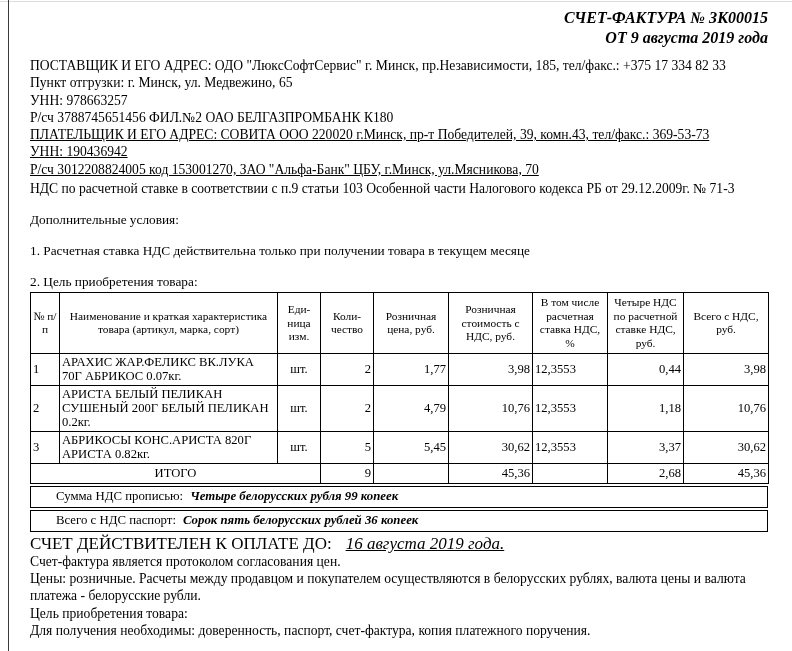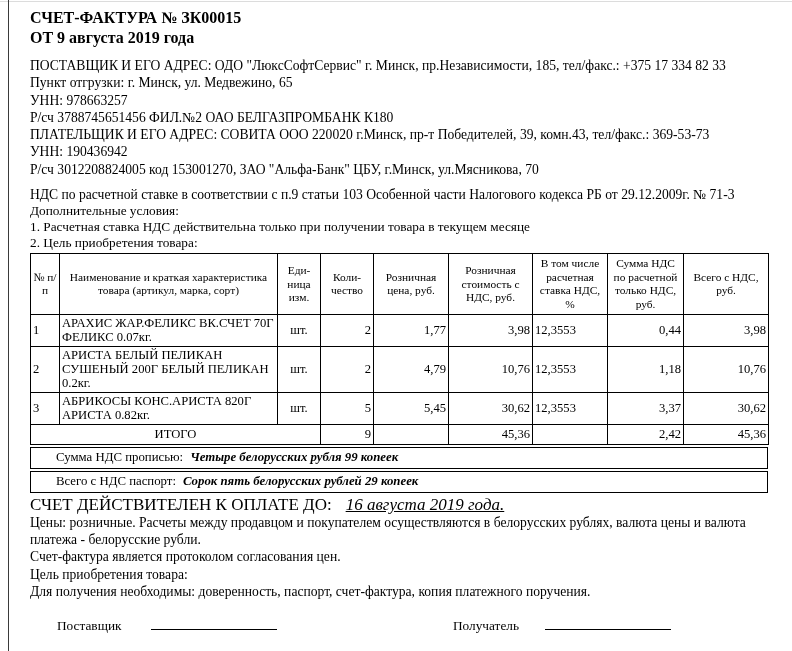--- a/index.html
+++ b/index.html
@@ -9,27 +9,27 @@
     background: #ffffff;
     color: #000000;
     font-family: "Liberation Serif", "DejaVu Serif", serif;
     overflow: hidden;
   }
   .edge-top { position: absolute; top: 1px; left: 0; width: 100%; height: 1px; background: #dcdcdc; }
   .edge-left { position: absolute; top: 0; left: 8px; width: 1px; height: 100%; background: #3a3a3a; }
 
   .content { position: absolute; left: 30px; top: 8px; width: 738px; }
 
-  .title { text-align: left; font-weight: bold; font-size: 16px; line-height: 20px; }
+  .title { text-align: right; font-weight: bold; font-size: 16px; line-height: 20px; font-style: italic; }
   .title-block { margin-bottom: 9px; }
 
   .line { font-size: 13.6px; line-height: 17.3px; }
   .block { }
-  .block-sm { margin-bottom: 8px; }
-  .cond-line { font-size: 13.3px; line-height: 16px; }
+  .block-sm { margin-bottom: 2px; text-decoration: underline; }
+  .cond-line { font-size: 13.3px; line-height: 16px; margin-top: 15px; }
 
   table.items {
     width: 738px;
     border-collapse: collapse;
     table-layout: fixed;
     margin-top: 2px;
   }
   table.items th, table.items td { border: 1px solid #000; }
   table.items th {
     font-weight: normal;
@@ -125,28 +125,28 @@
     </colgroup>
     <thead>
       <tr>
         <th>№ п/п</th>
         <th>Наименование и краткая характеристика товара (артикул, марка, сорт)</th>
         <th>Еди-ница изм.</th>
         <th>Коли-чество</th>
         <th>Розничная цена, руб.</th>
         <th>Розничная стоимость с НДС, руб.</th>
         <th>В том числе расчетная ставка НДС, %</th>
-        <th>Сумма НДС по расчетной только НДС, руб.</th>
+        <th>Четыре НДС по расчетной ставке НДС, руб.</th>
         <th>Всего  с НДС, руб.</th>
       </tr>
     </thead>
     <tbody>
       <tr>
         <td class="c-num">1</td>
-        <td class="c-name">АРАХИС ЖАР.ФЕЛИКС ВК.СЧЕТ 70Г ФЕЛИКС 0.07кг.</td>
+        <td class="c-name">АРАХИС ЖАР.ФЕЛИКС ВК.ЛУКА 70Г АБРИКОС 0.07кг.</td>
         <td class="c-unit">шт.</td>
         <td class="c-right">2</td>
         <td class="c-right">1,77</td>
         <td class="c-right">3,98</td>
         <td class="c-rate">12,3553</td>
         <td class="c-right">0,44</td>
         <td class="c-right">3,98</td>
       </tr>
       <tr>
         <td class="c-num">2</td>
@@ -169,39 +169,39 @@
         <td class="c-rate">12,3553</td>
         <td class="c-right">3,37</td>
         <td class="c-right">30,62</td>
       </tr>
       <tr class="total-row">
         <td class="c-total-label" colspan="3">ИТОГО</td>
         <td class="c-right">9</td>
         <td class="c-right"></td>
         <td class="c-right">45,36</td>
         <td class="c-rate"></td>
-        <td class="c-right">2,42</td>
+        <td class="c-right">2,68</td>
         <td class="c-right">45,36</td>
       </tr>
     </tbody>
   </table>
 
   <div class="words-box">
     <span>Сумма НДС прописью:</span><span class="words-value">Четыре белорусских рубля 99 копеек</span>
   </div>
   <div class="words-box">
-    <span>Всего с НДС паспорт:</span><span class="words-value">Сорок пять белорусских рублей 29 копеек</span>
+    <span>Всего с НДС паспорт:</span><span class="words-value">Сорок пять белорусских рублей 36 копеек</span>
   </div>
 
   <div class="terms">
     <div class="term-caps">
       <span>СЧЕТ ДЕЙСТВИТЕЛЕН К ОПЛАТЕ ДО:</span><span class="date-val date-gap-1">16 августа 2019 года.</span>
     </div>
+    <div class="line">Счет-фактура является протоколом согласования цен.</div>
     <div class="line">Цены: розничные. Расчеты между продавцом и покупателем осуществляются в белорусских рублях, валюта цены и валюта платежа - белорусские рубли.</div>
-    <div class="line">Счет-фактура является протоколом согласования цен.</div>
     <div class="line">Цель приобретения товара:</div>
     <div class="line">Для получения необходимы: доверенность, паспорт, счет-фактура, копия платежного поручения.</div>
   </div>
 
   <div class="sig-area">
     <div class="sig-group left">
       <div><span>Поставщик</span><span class="sig-line sig-gap-l"></span></div>
 
     </div>
     <div class="sig-group right">

